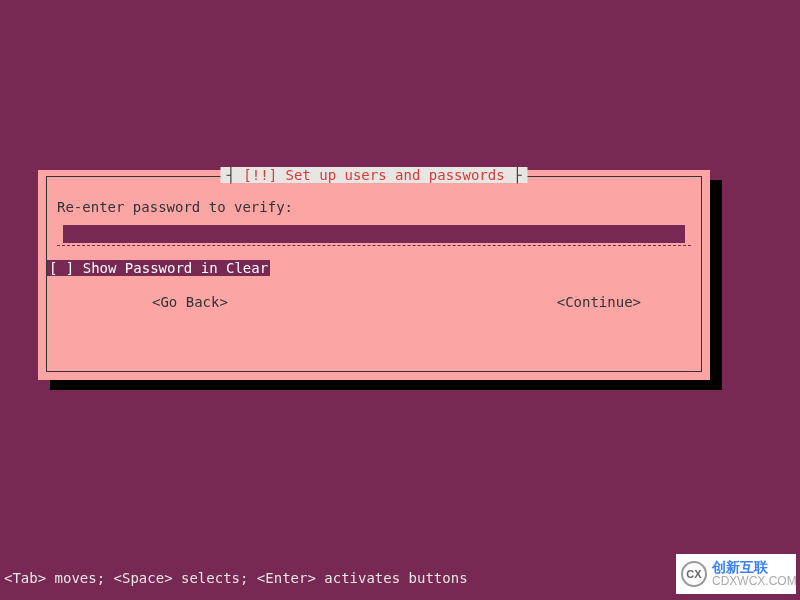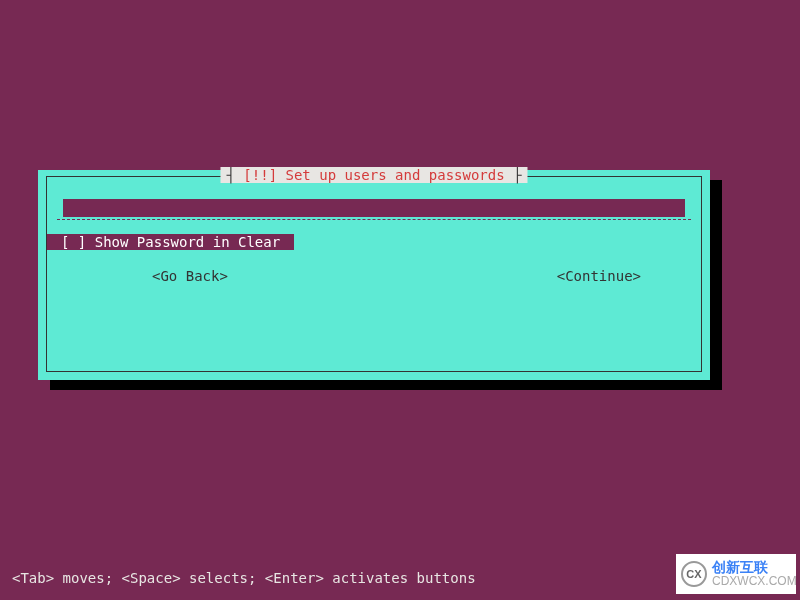--- a/index.html
+++ b/index.html
@@ -24,21 +24,21 @@
     width: 672px;
     height: 210px;
     background: #000;
   }
   .dialog {
     position: absolute;
     left: 38px;
     top: 170px;
     width: 672px;
     height: 210px;
-    background: #5eead4;
+    background: #fca5a5;
     padding: 6px 8px 8px 8px;
   }
   .dialog-inner {
     border: 1px solid #333;
     width: 100%;
     height: 100%;
     position: relative;
     padding: 22px 10px 10px 10px;
   }
   .title-wrap {
@@ -79,40 +79,40 @@
     border: none;
     font-family: inherit;
     font-size: 14px;
     outline: none;
     padding: 0 2px;
   }
   .checkbox-row {
     display: inline-block;
     background: #772953;
     color: #fff;
-    padding: 0 14px;
+    padding: 0 2px;
     margin-left: -10px;
     margin-bottom: 18px;
     white-space: pre;
     cursor: pointer;
   }
   .buttons-row {
     display: flex;
     justify-content: space-between;
     padding: 0 50px 0 50px;
     color: #333;
   }
   .btn {
     cursor: pointer;
     margin-left: 45px;
   }
   .help-line {
     position: absolute;
     bottom: 14px;
-    left: 12px;
+    left: 4px;
     color: #e8e6e3;
     font-size: 14px;
     white-space: pre;
   }
   .watermark {
     position: absolute;
     right: 4px;
     bottom: 6px;
     width: 120px;
     height: 40px;
@@ -158,20 +158,21 @@
 
 <div class="dialog-shadow"></div>
 
 <div class="dialog">
   <div class="dialog-inner">
     <div class="title-wrap">
       <span class="title-box-left">┤ </span><span class="title-red">[!!] </span><span class="title-red">Set up users and passwords</span><span class="title-box-right"> ├</span>
     </div>
 
 
+    <div class="label-line">Re-enter password to verify:</div>
 
     <div class="input-row">
       <input type="password" class="pw-input" value="" style="">
     </div>
 
     <div class="checkbox-row"><span>[ ] </span><span>Show Password in Clear</span></div>
 
     <div class="buttons-row">
       <span class="btn">&lt;Go Back&gt;</span>
       <span class="btn">&lt;Continue&gt;</span>

